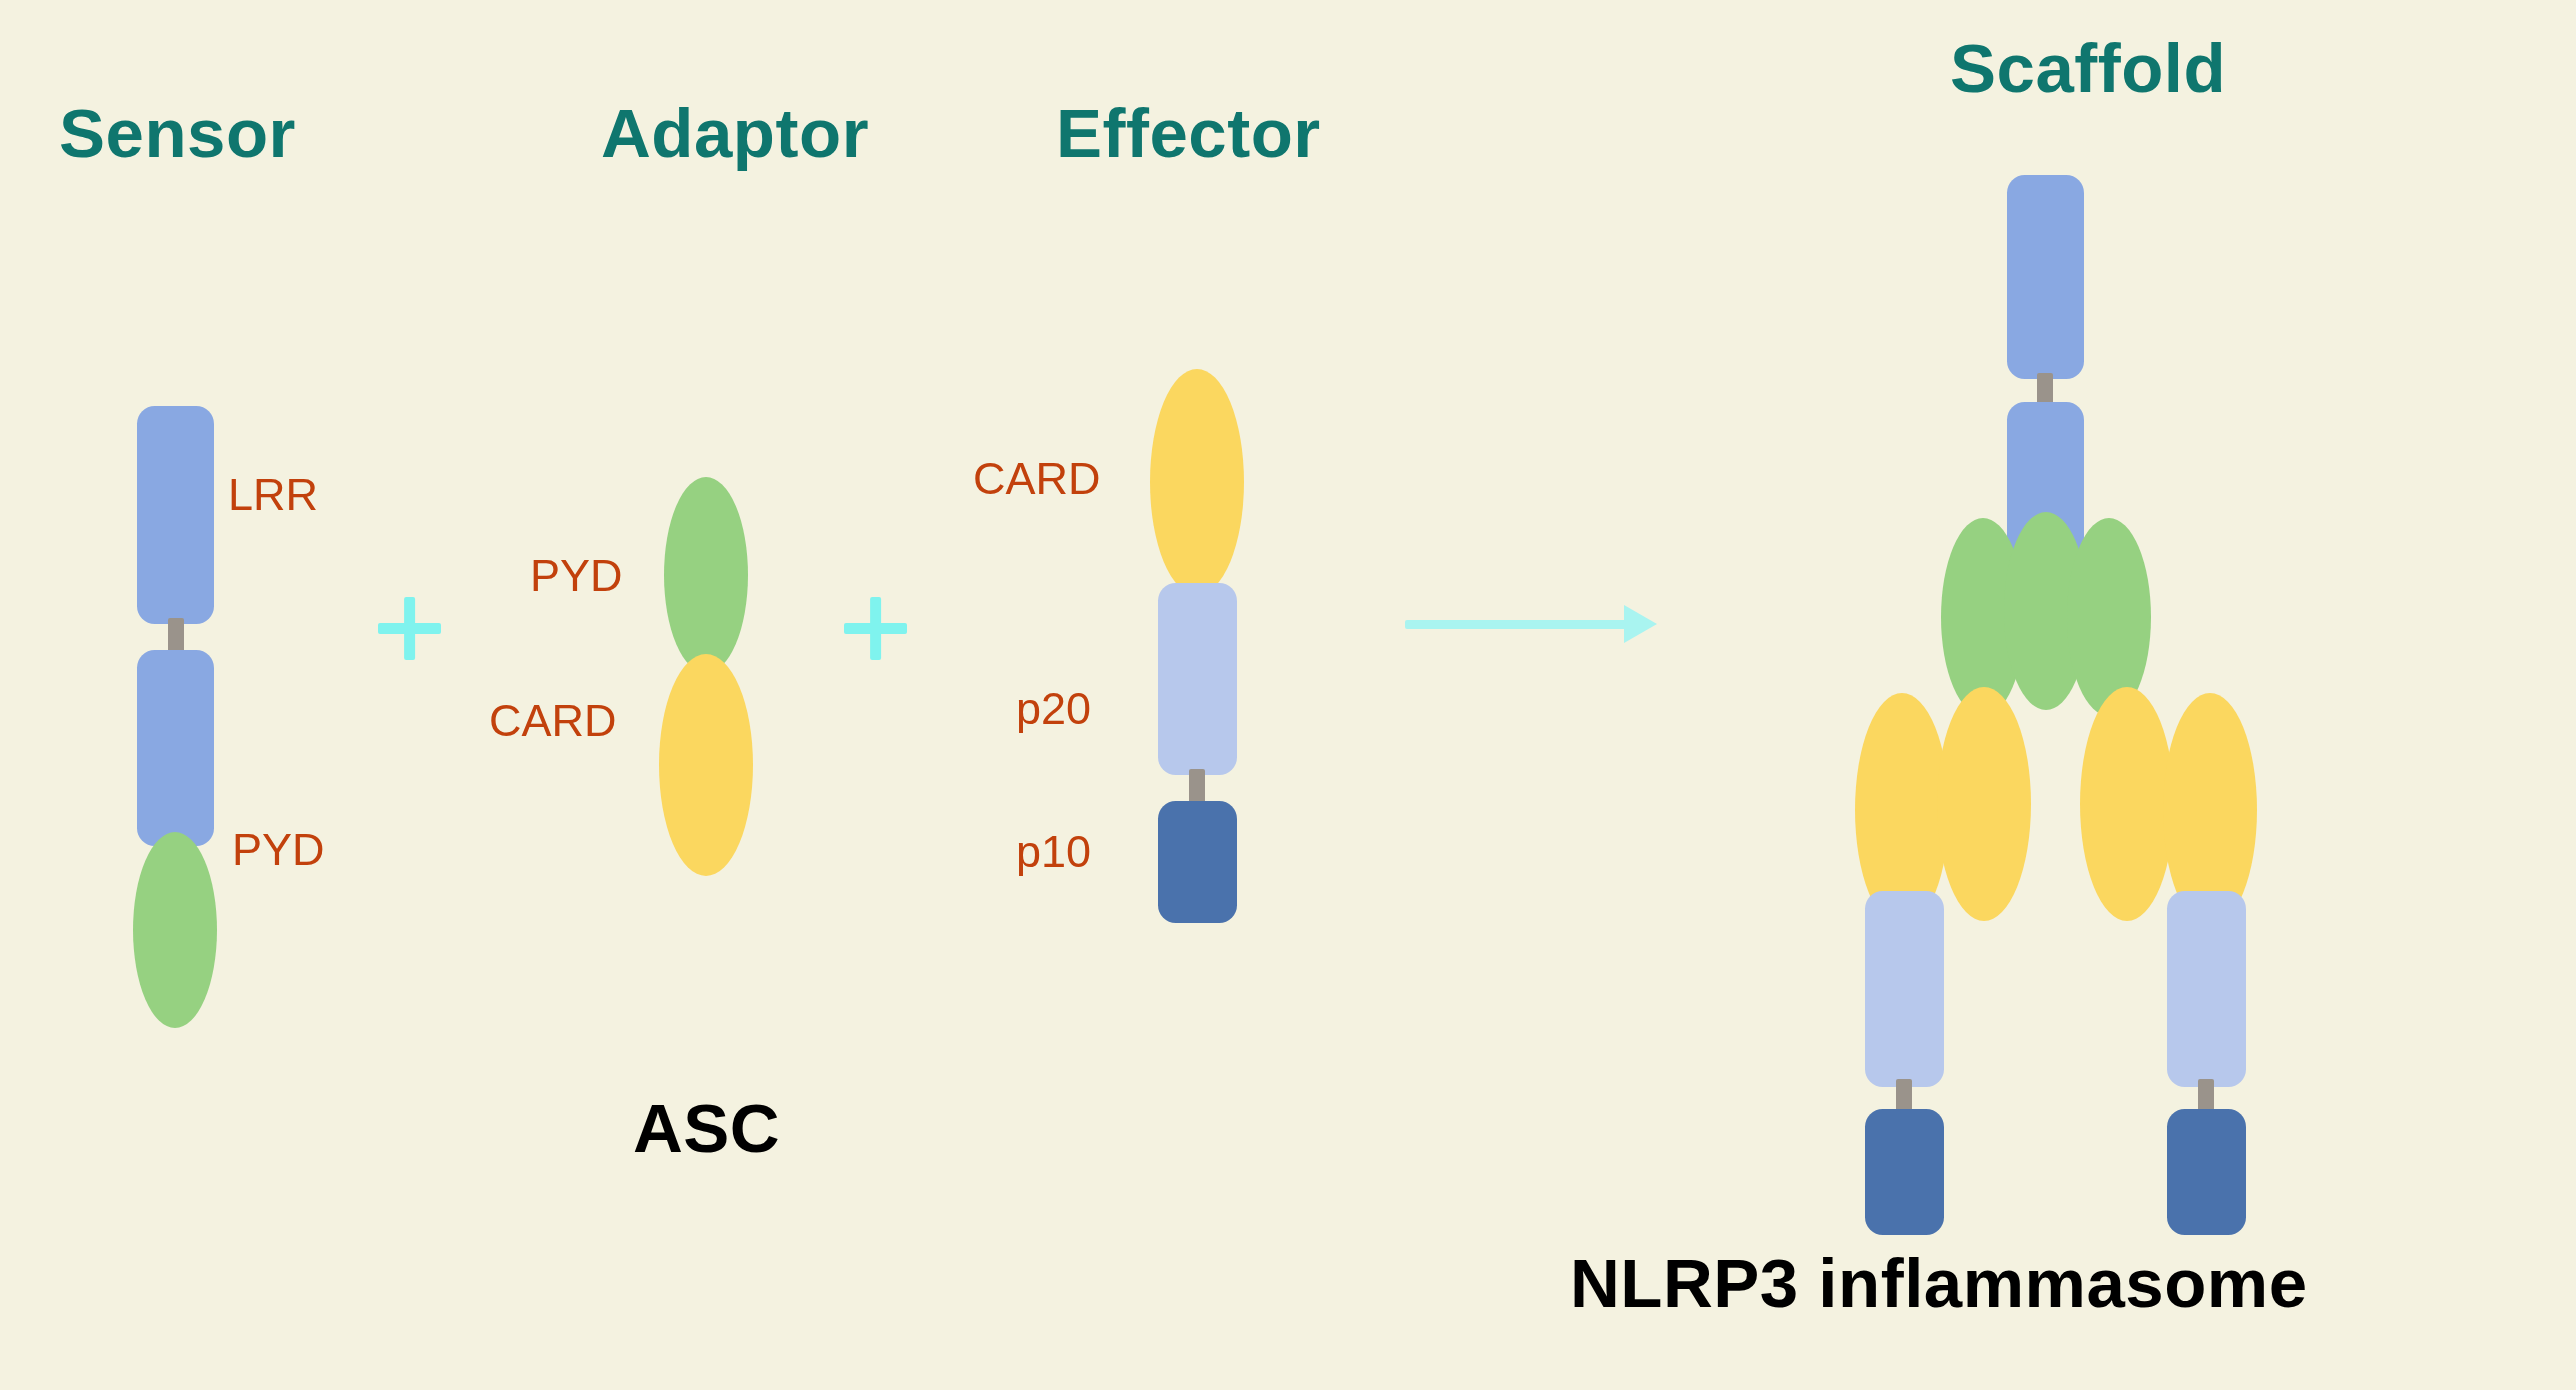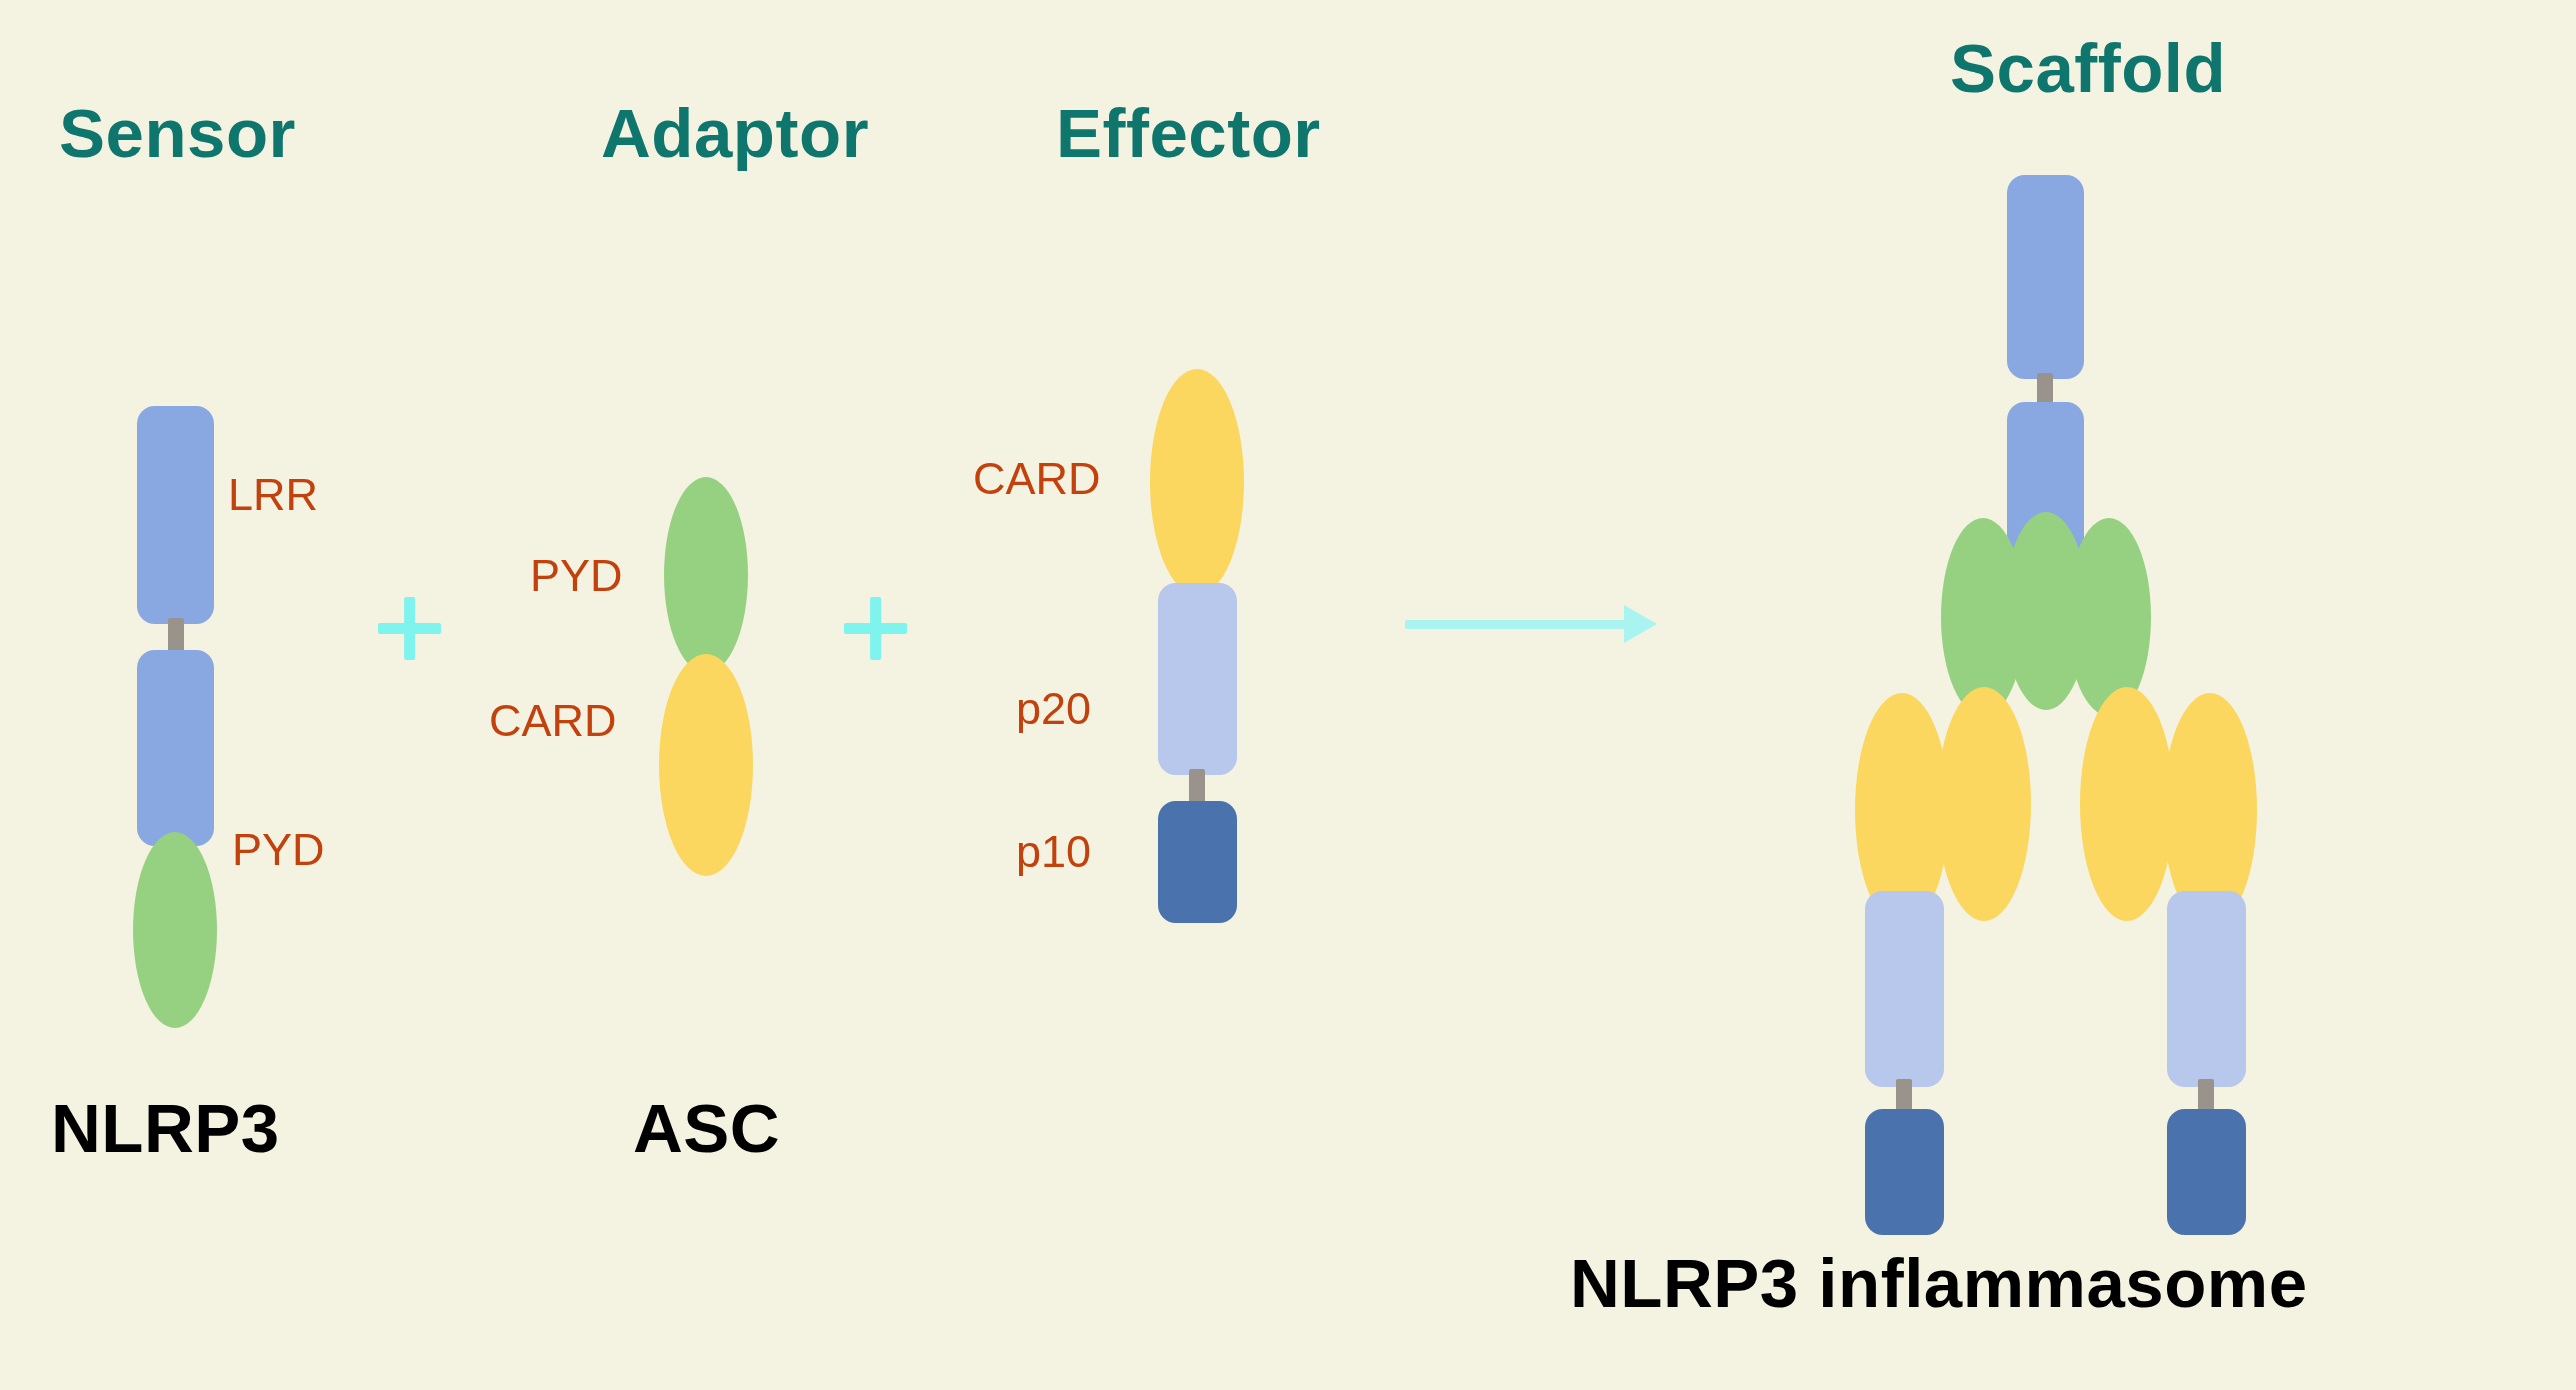--- a/index.html
+++ b/index.html
@@ -55,21 +55,20 @@
   <div class="hdr" style="left:59px;top:94px;">Sensor</div>
 
   <div class="rect" style="left:137px;top:406px;width:77px;height:218px;background:#89a8e2;"></div>
   <div class="linker" style="left:168px;top:618px;width:15.7px;height:37px;"></div>
   <div class="rect" style="left:137px;top:650px;width:77px;height:196px;background:#89a8e2;"></div>
   <div class="oval" style="left:133px;top:832px;width:84px;height:196px;background:#96d181;"></div>
 
   <div class="dlabel" style="left:228px;top:469px;">LRR</div>
   <div class="dlabel" style="left:232px;top:824px;">PYD</div>
 
-  <div class="proteinname" style="left:51px;top:1089px;">NLRP3</div>
 
   <div class="plus" style="left:378px;top:597px;width:63px;height:63px;"></div>
 
   <div class="hdr" style="left:601px;top:94px;">Adaptor</div>
 
   <div class="oval" style="left:664px;top:477px;width:84px;height:196px;background:#96d181;"></div>
   <div class="oval" style="left:659px;top:654px;width:94px;height:222px;background:#fbd75f;"></div>
 
   <div class="dlabel" style="left:530px;top:550px;">PYD</div>
   <div class="dlabel" style="left:489px;top:695px;">CARD</div>

